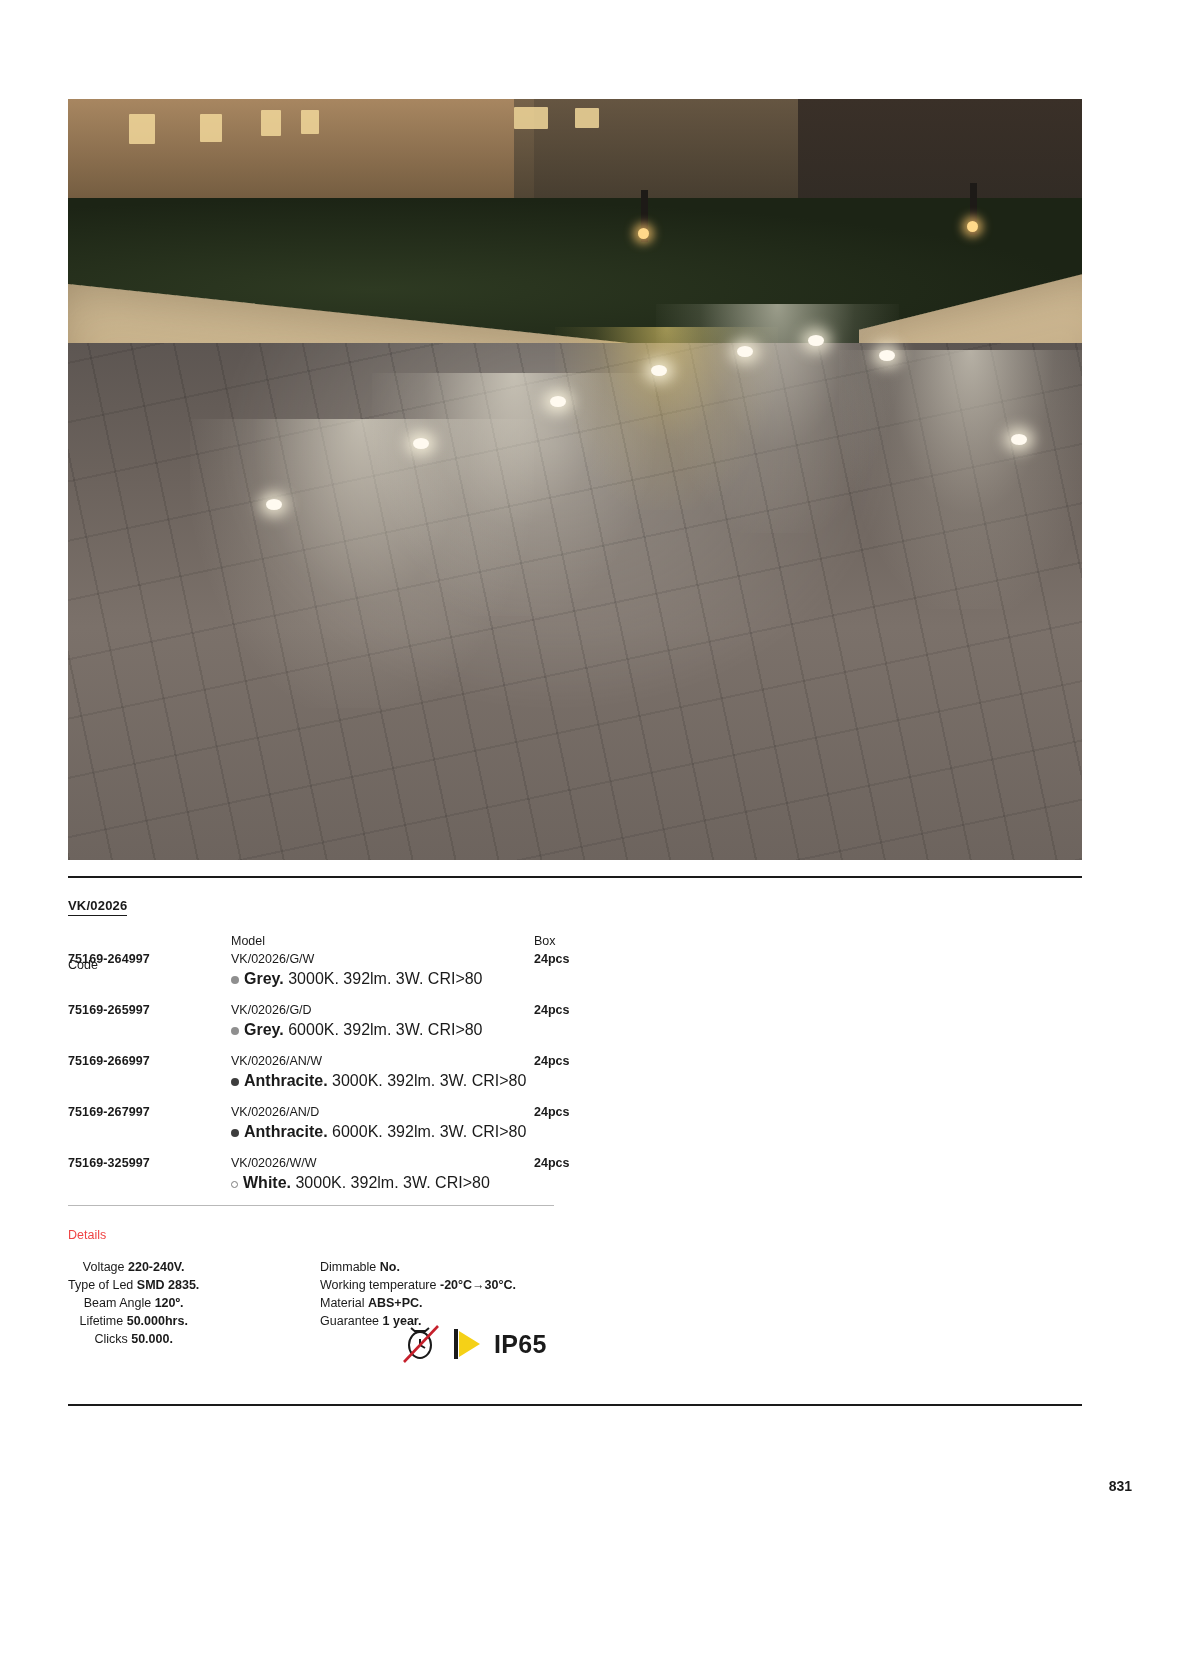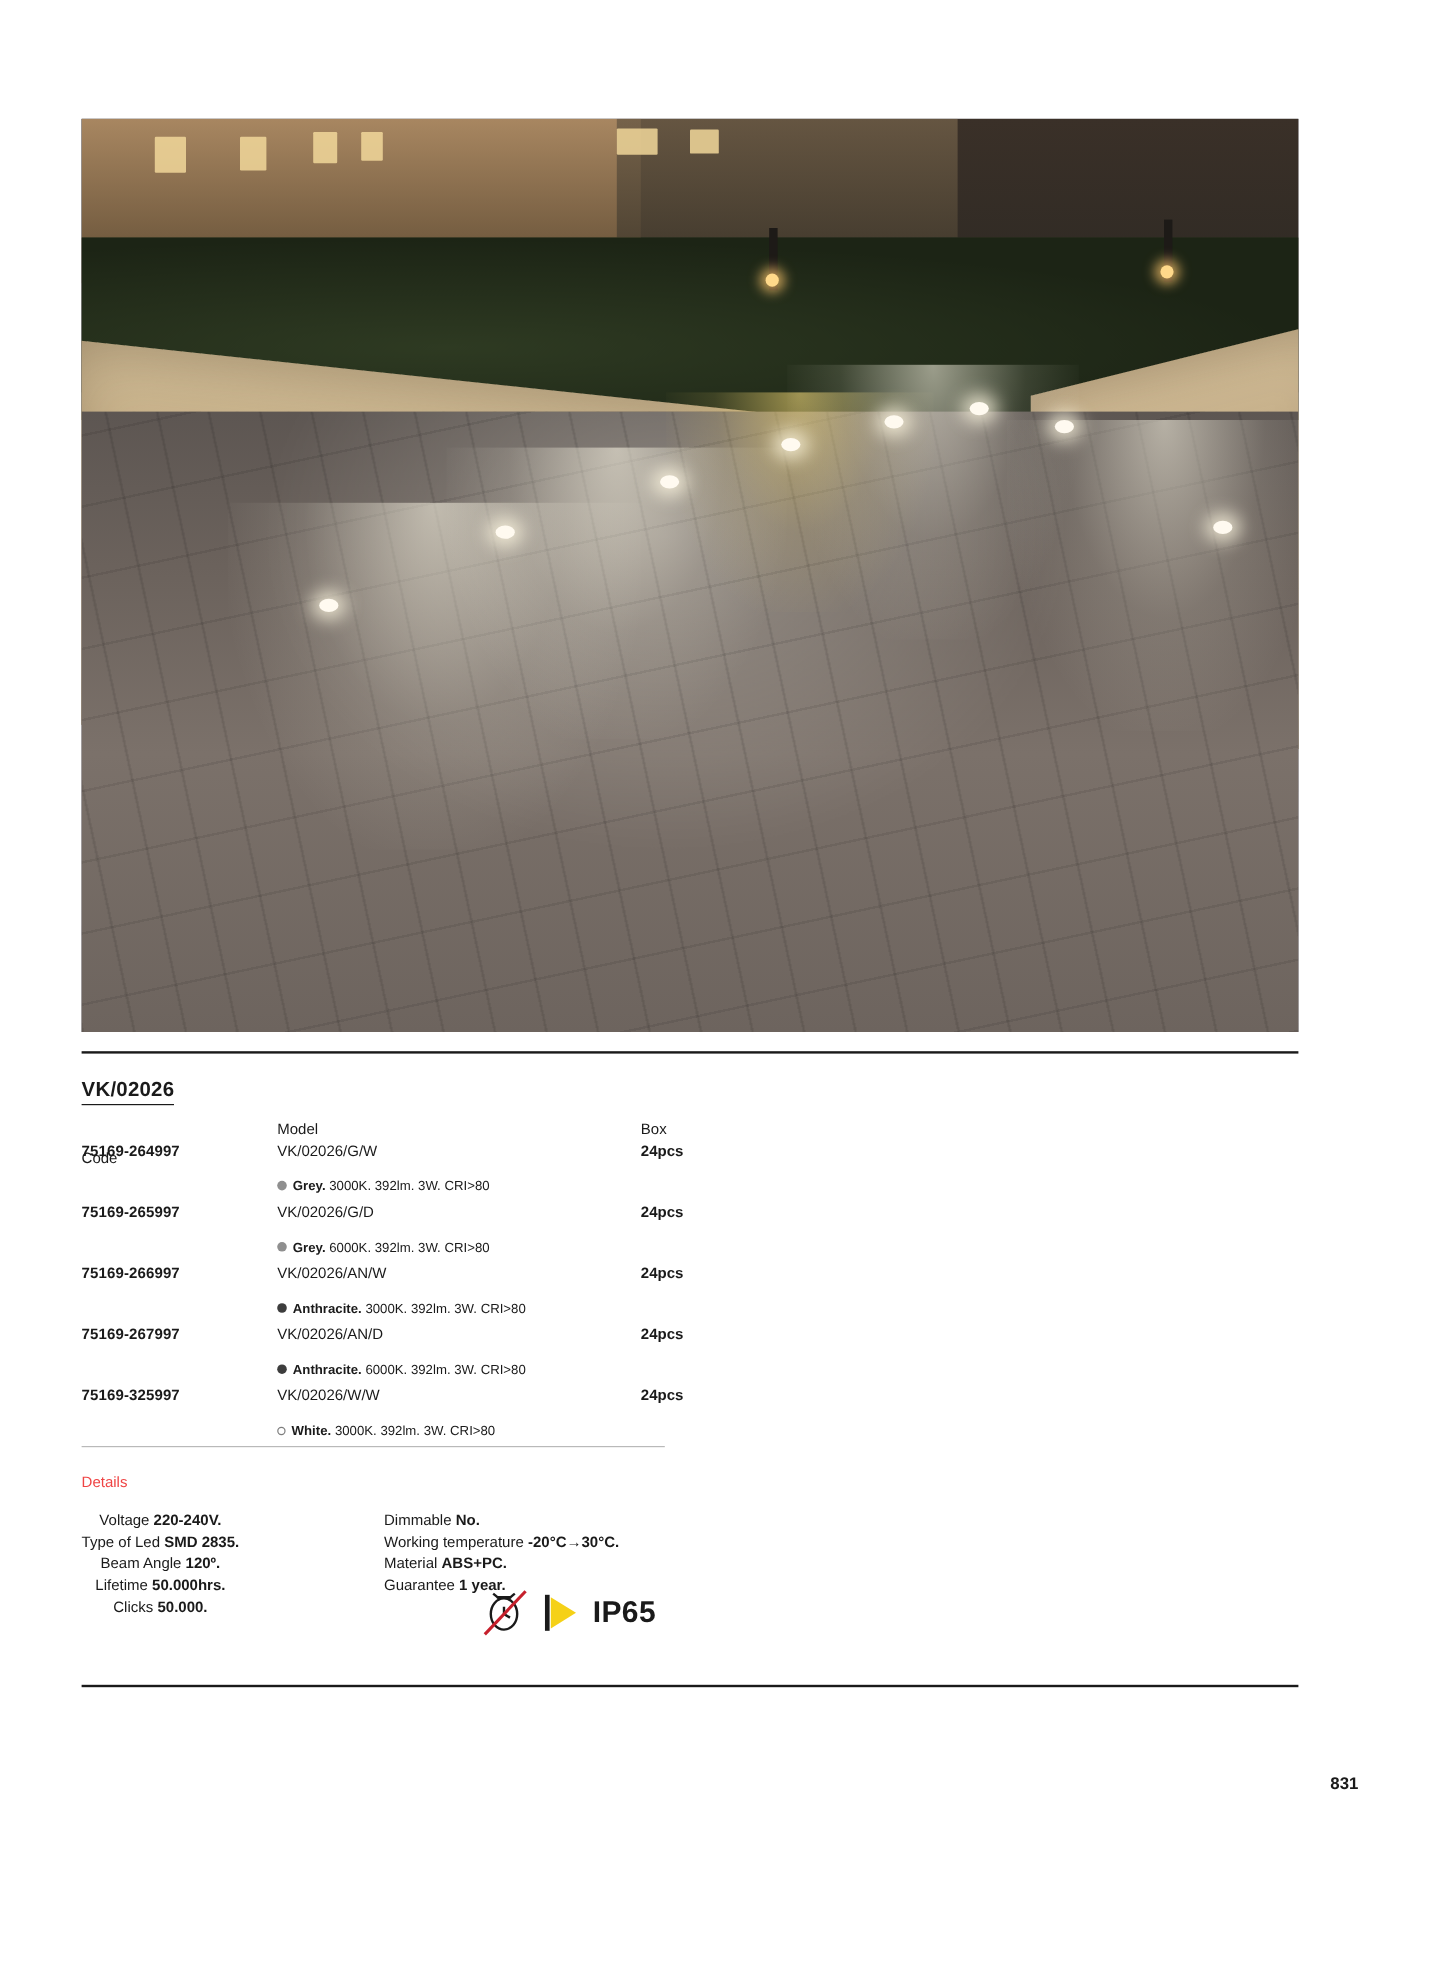--- a/index.html
+++ b/index.html
@@ -122,21 +122,21 @@
     border-top: 2px solid #1a1a1a;
   }
   .rule-thin {
     position: absolute; left: 68px; top: 1205px; width: 486px;
     border-top: 1px solid #b9b9b9;
   }
 
   
   .prod-code {
     position: absolute; left: 68px; top: 898px;
-    font-size: 17px; font-weight: 600; letter-spacing: .2px;
+    font-size: 13px; font-weight: 600; letter-spacing: .2px;
     border-bottom: 1px solid #1a1a1a; padding-bottom: 2px;
     display: inline-block;
   }
 
   
   .table {
     position: absolute; left: 68px; top: 934px; width: 560px;
   }
   .thead { position: relative; height: 18px; }
   .thead span { position: absolute; font-size: 12.5px; color: #1a1a1a; }
@@ -152,21 +152,21 @@
   .trow .model {
     position: absolute; left: 163px; top: 0;
     font-size: 12.5px; font-weight: normal;
   }
   .trow .box {
     position: absolute; left: 466px; top: 0;
     font-size: 12.5px; font-weight: bold;
   }
   .trow .spec {
     position: absolute; left: 163px; top: 18px;
-    font-size: 11px; white-space: nowrap; margin-top: 13px;
+    font-size: 16px; white-space: nowrap;
   }
   .trow .spec b { font-weight: bold; }
   .dot {
     display: inline-block; width: 8px; height: 8px; border-radius: 50%;
     margin-right: 5px; position: relative; top: 0px;
   }
   .dot.grey { background: #8f8f8f; }
   .dot.anthracite { background: #3d3d3d; }
   .dot.white { background: #ffffff; border: 1px solid #7d7d7d; width: 7px; height: 7px; }
 

